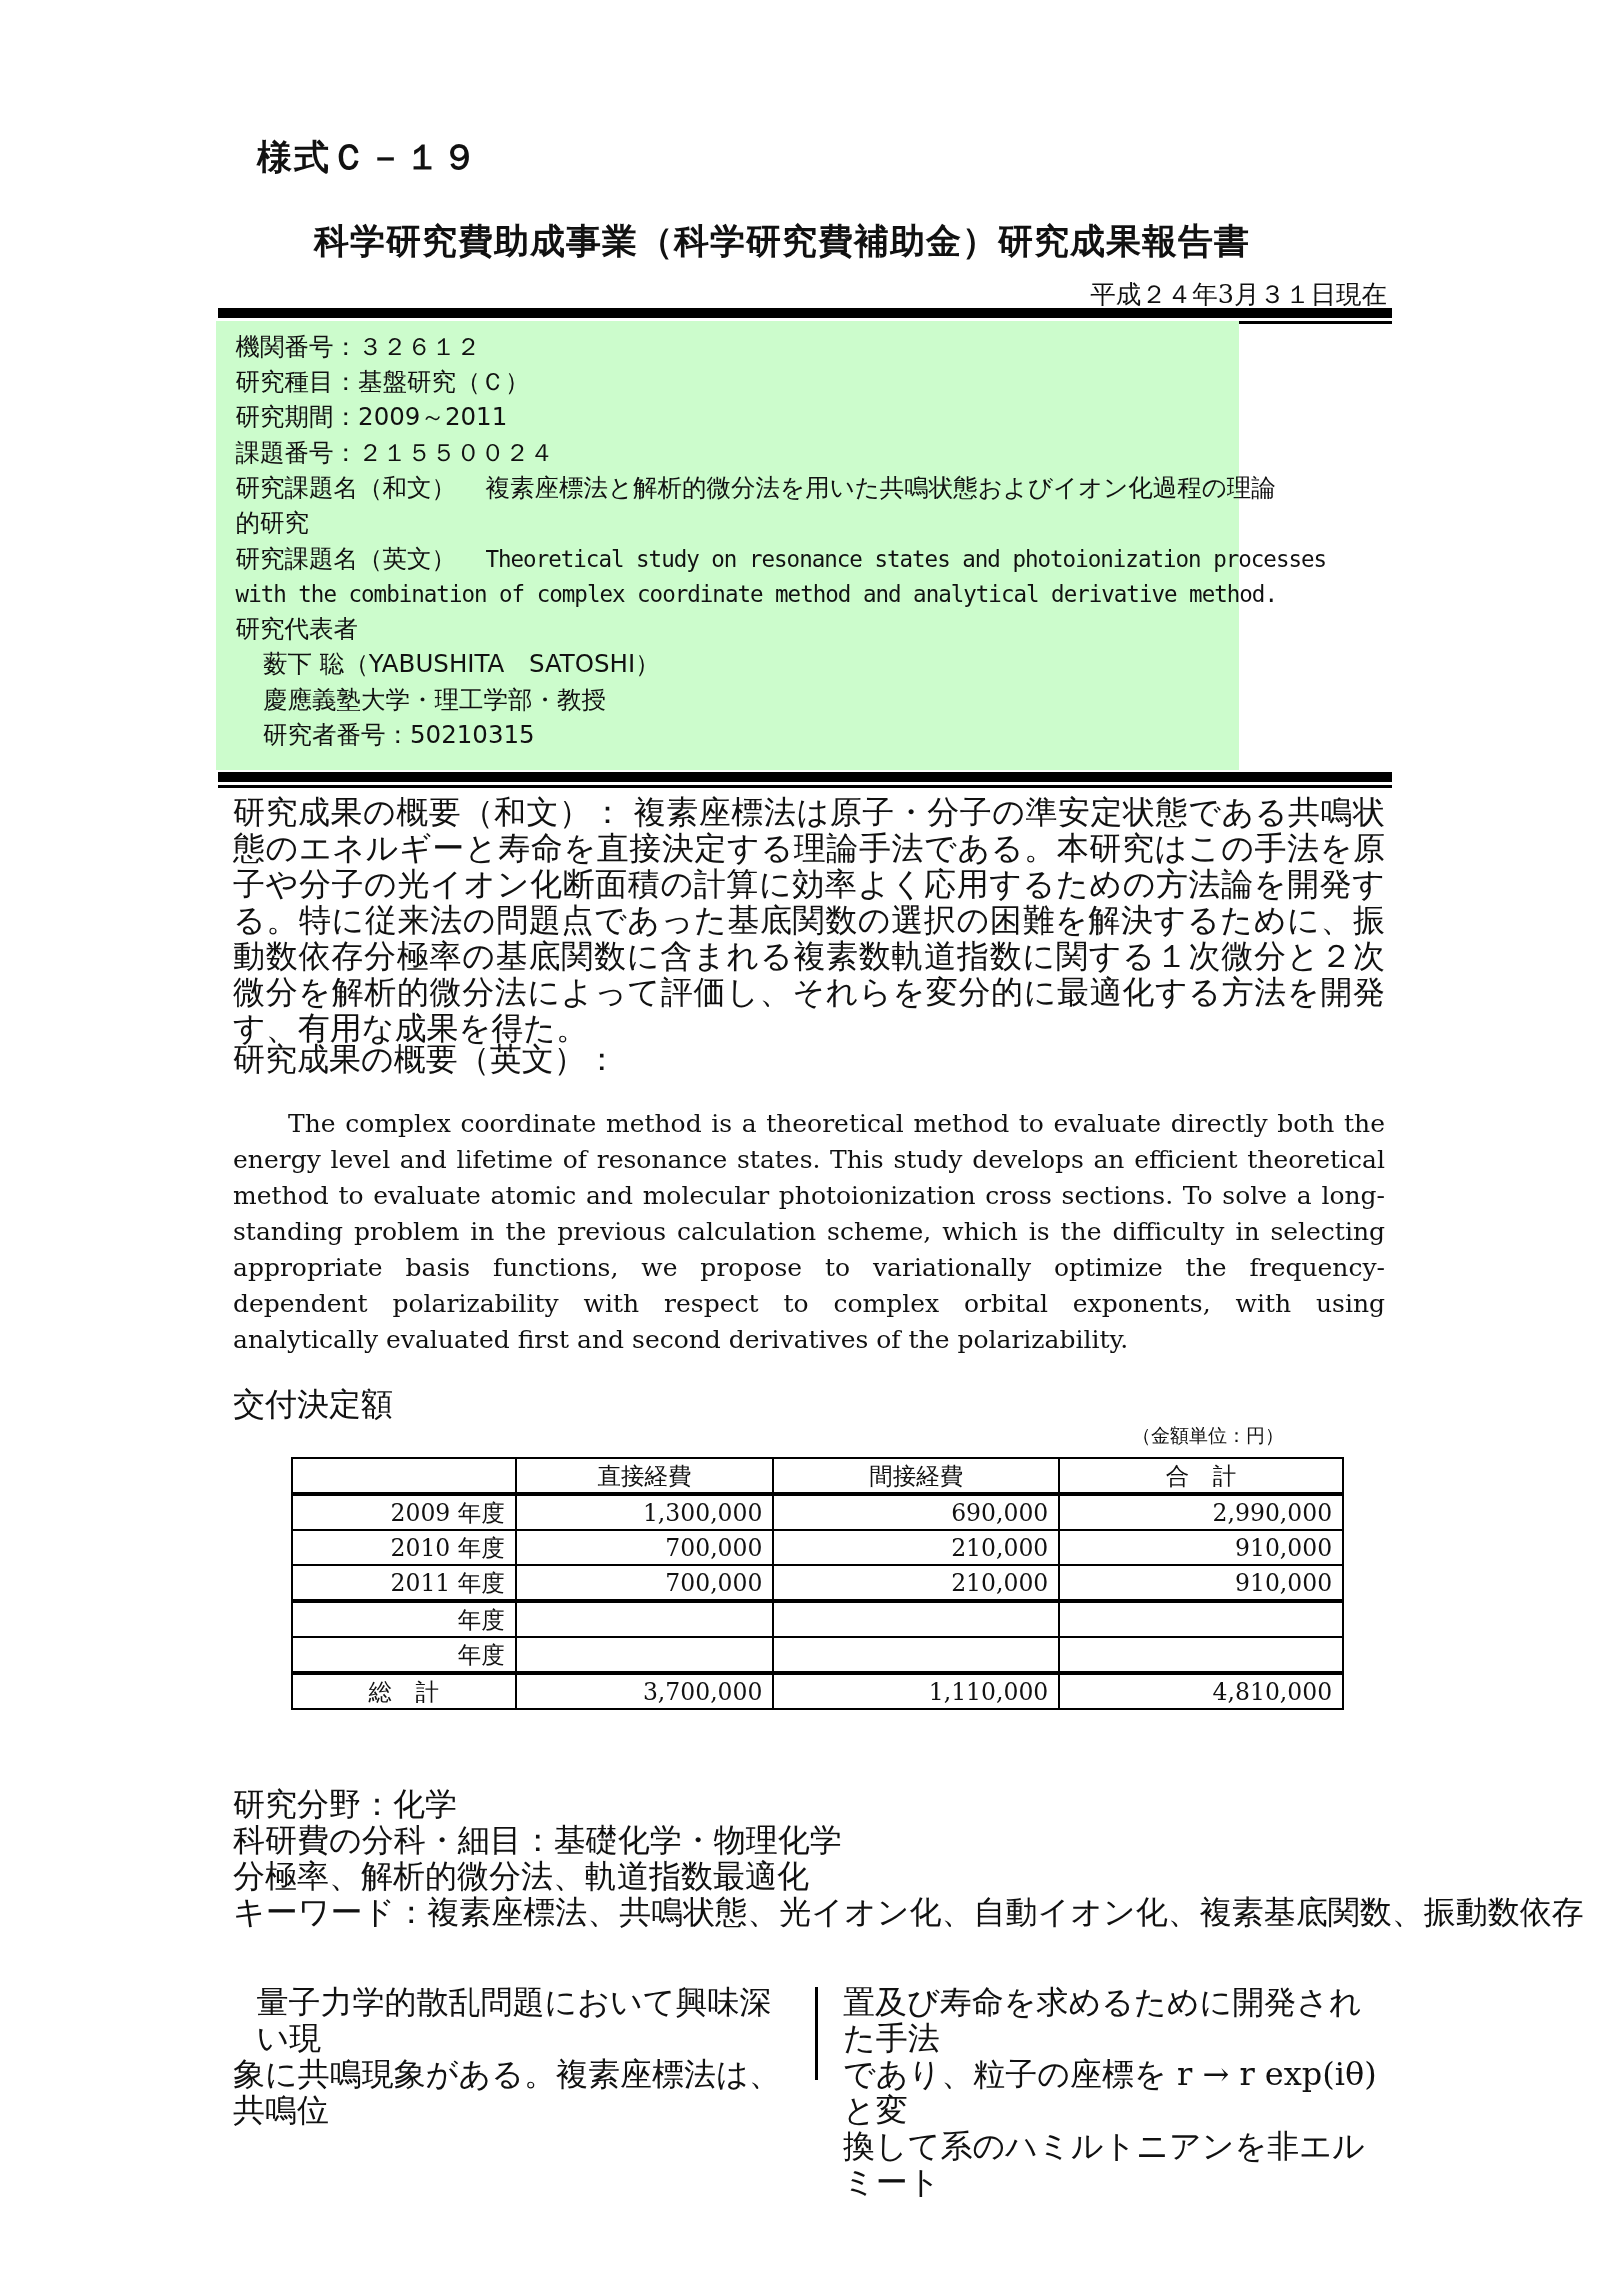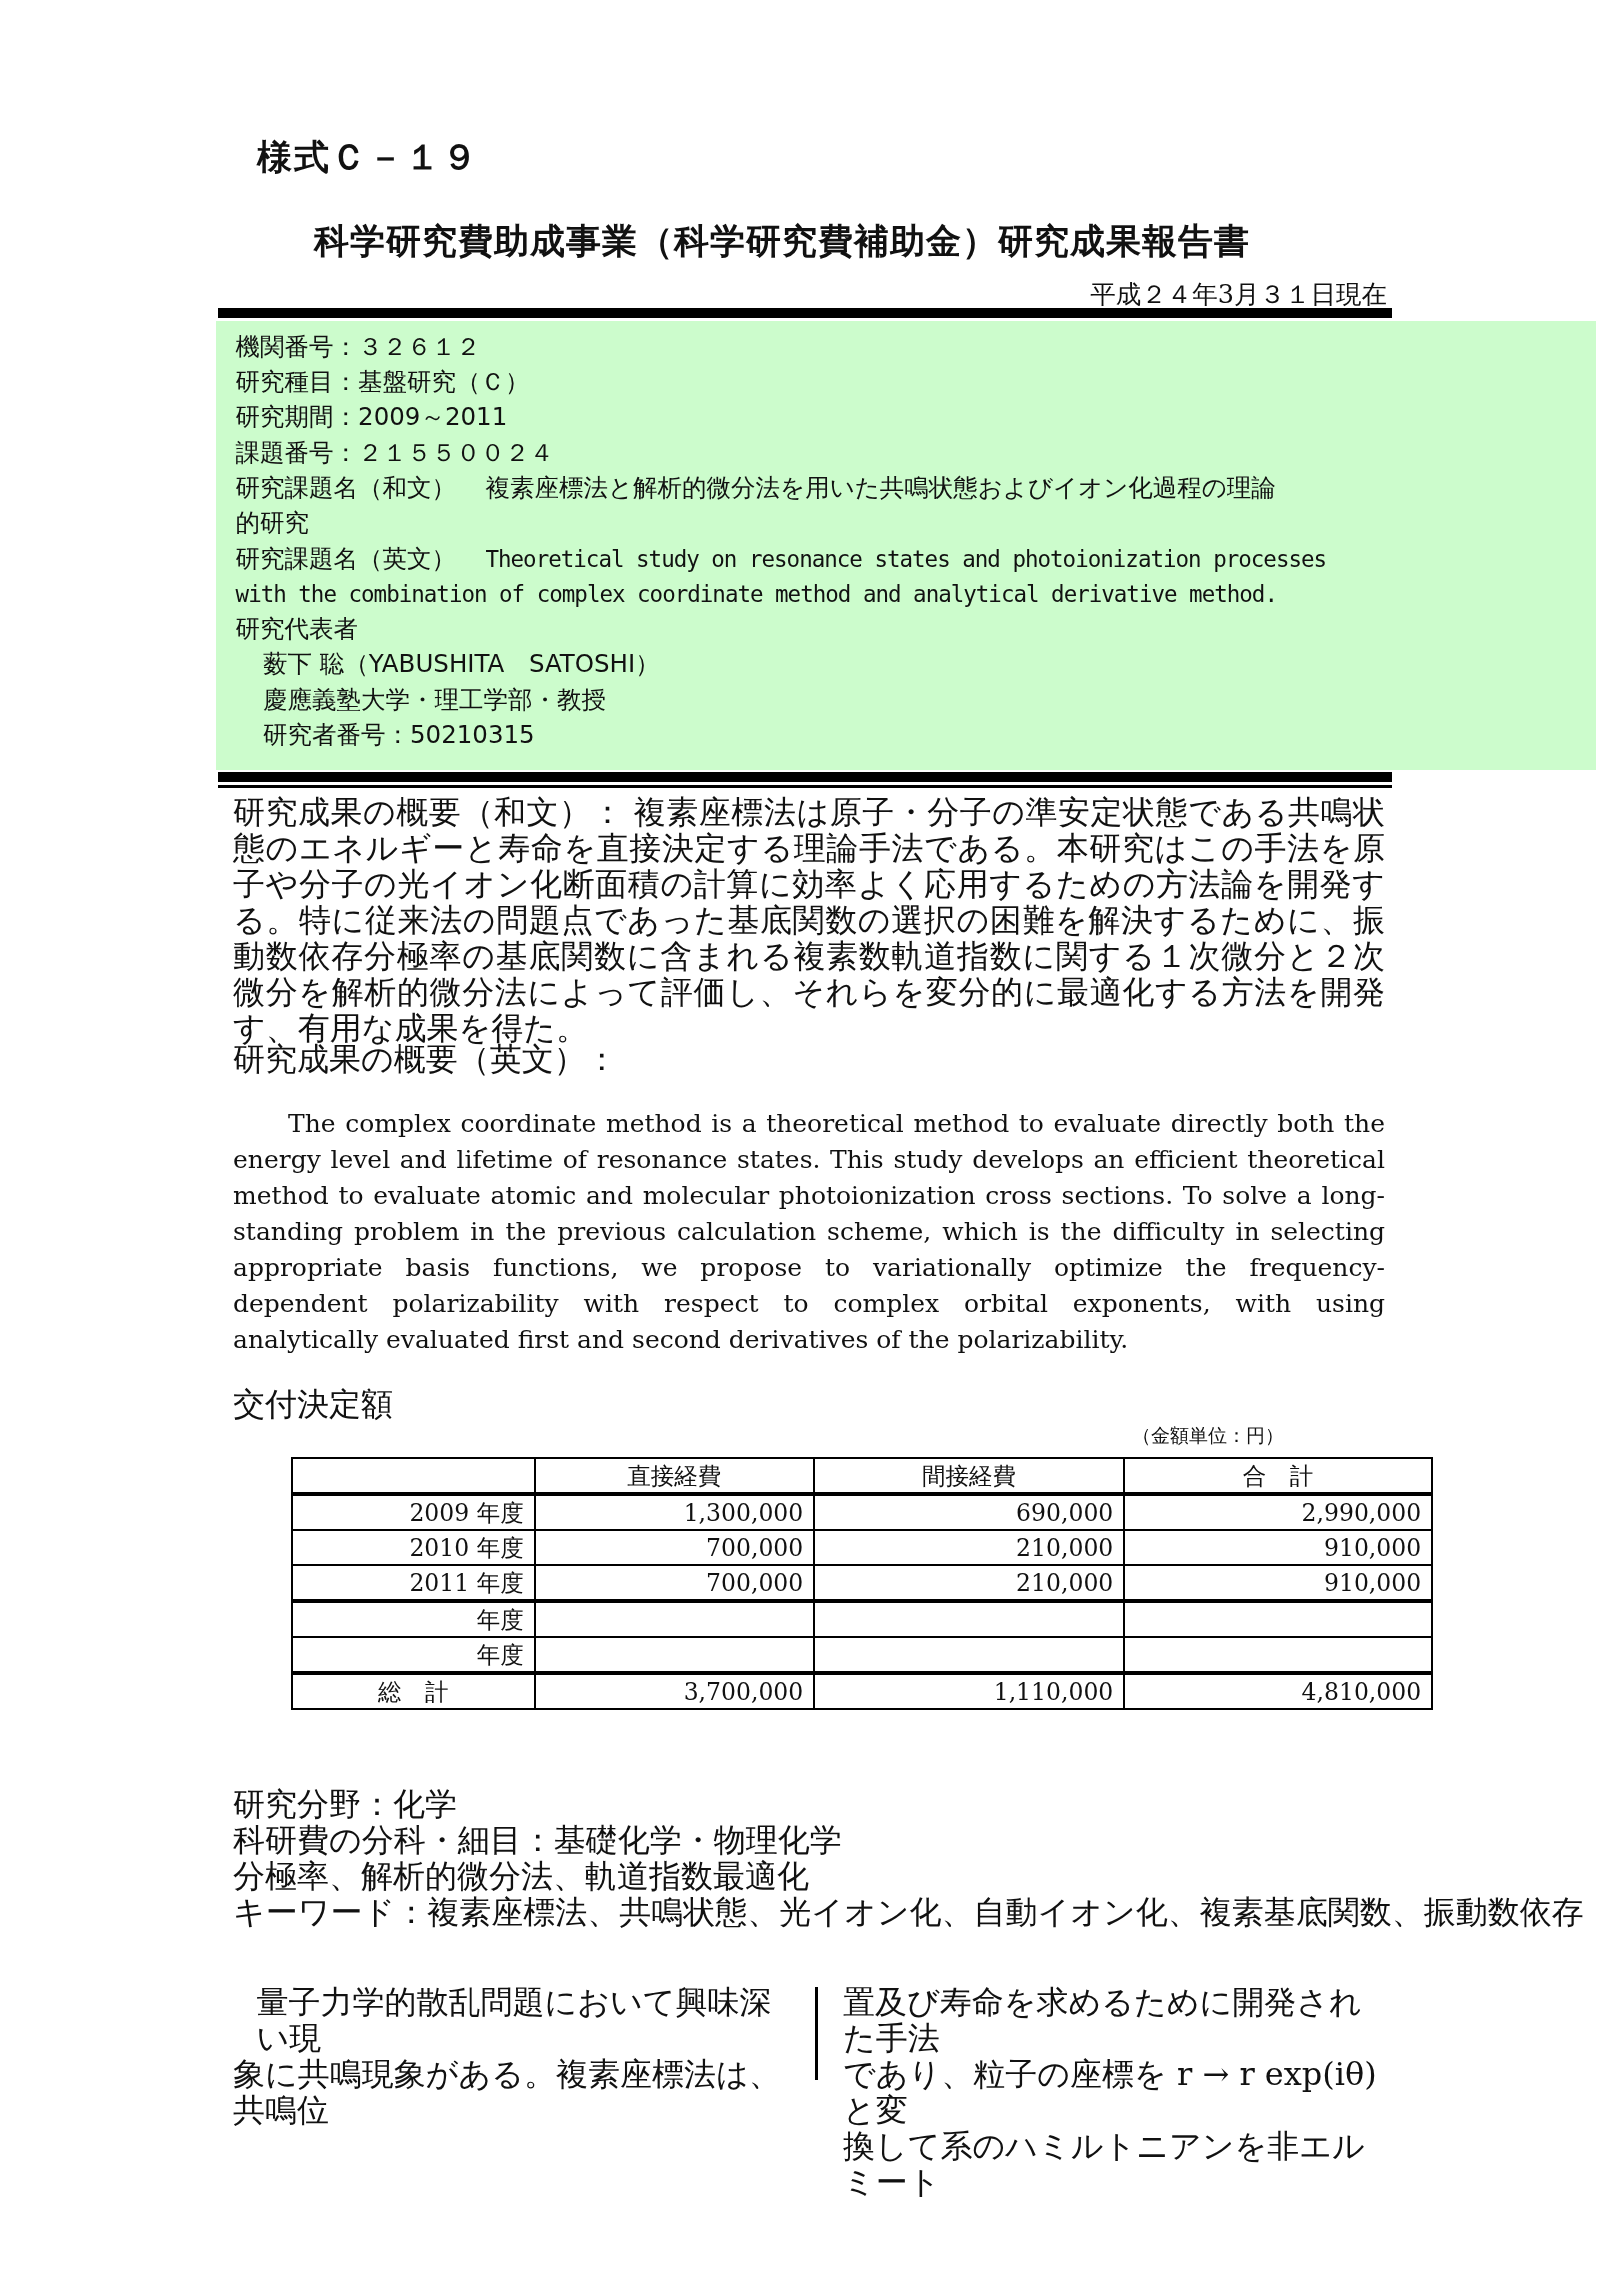--- a/index.html
+++ b/index.html
@@ -5,32 +5,32 @@
   html, body { margin: 0; padding: 0; background: #ffffff; }
   body { width: 1620px; height: 2293px; position: relative; overflow: hidden;
          font-family: "DejaVu Sans", sans-serif; color: #111; }
   .abs { position: absolute; }
   .form-id { left: 233px; top: 134px; font-size: 35px; font-weight: bold; letter-spacing: 2px; margin-left: 24px; }
   .main-title { left: 314px; top: 218px; font-size: 35px; font-weight: bold; letter-spacing: 1px; white-space: nowrap; }
   .as-of { right: 233px; top: 277px; font-family: "DejaVu Serif", serif; font-size: 25.5px; }
   .rule { left: 218px; width: 1174px; background: #000; }
   .rule-thin { height: 2.9px; }
   .rule-thick { height: 9.8px; }
-  .greenbox { left: 216px; top: 321px; width: 1380px; height: 449px; background: #ccfccc; }
+  .greenbox { left: 216px; top: 321px; width: 1023px; height: 449px; background: #ccfccc; }
   .gline { position: absolute; left: 19.6px; font-size: 24.5px; line-height: 35px; white-space: nowrap; }
   .gline.indent { left: 47px; }
   .gline .en { font-family: "DejaVu Sans Mono", monospace; font-size: 22.5px; letter-spacing: -1px; }
   .jp-body { font-family: "DejaVu Serif", serif; font-size: 32px; line-height: 36px; color: #111; }
   .abstract-jp { left: 233px; top: 794px; width: 1152px; text-align: justify; }
   .abstract-en-label { left: 233px; top: 1041px; }
   .abstract-en { left: 233px; top: 1106px; width: 1152px; font-family: "DejaVu Serif", serif; font-size: 25px;
                  line-height: 36px; text-align: justify; text-indent: 55px; }
   .grant-label { left: 233px; top: 1386px; }
   .unit-label { left: 1132px; top: 1423px; font-family: "DejaVu Serif", serif; font-size: 19px; }
-  table.budget { position: absolute; left: 291px; top: 1457px; width: 1142px; border-collapse: collapse;
+  table.budget { position: absolute; left: 291px; top: 1457px; width: 1053px; border-collapse: collapse;
                  font-family: "DejaVu Serif", serif; font-size: 23.5px; padding-left: 20px; }
   table.budget td, table.budget th { border: 2px solid #000; height: 33px; padding: 0 9.8px; font-weight: normal; }
   table.budget th { text-align: center; }
   table.budget td.num { text-align: right; }
   table.budget td.year { text-align: right; }
   table.budget tr.thick-top td { border-top: 4.9px solid #000; }
   table.budget { border: 2.9px solid #000; }
   .c0 { width: 201px; } .c1 { width: 235px; } .c2 { width: 263px; } .c3 { width: 261px; }
   .meta { left: 233px; top: 1786px; }
   .meta div { white-space: nowrap; }

